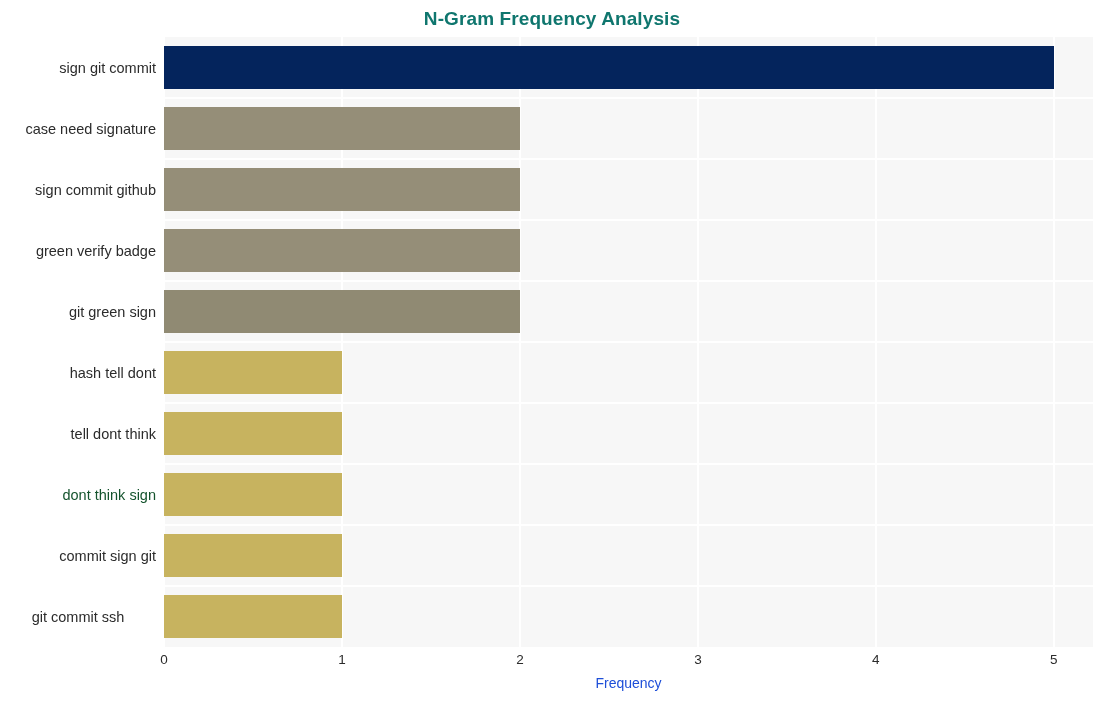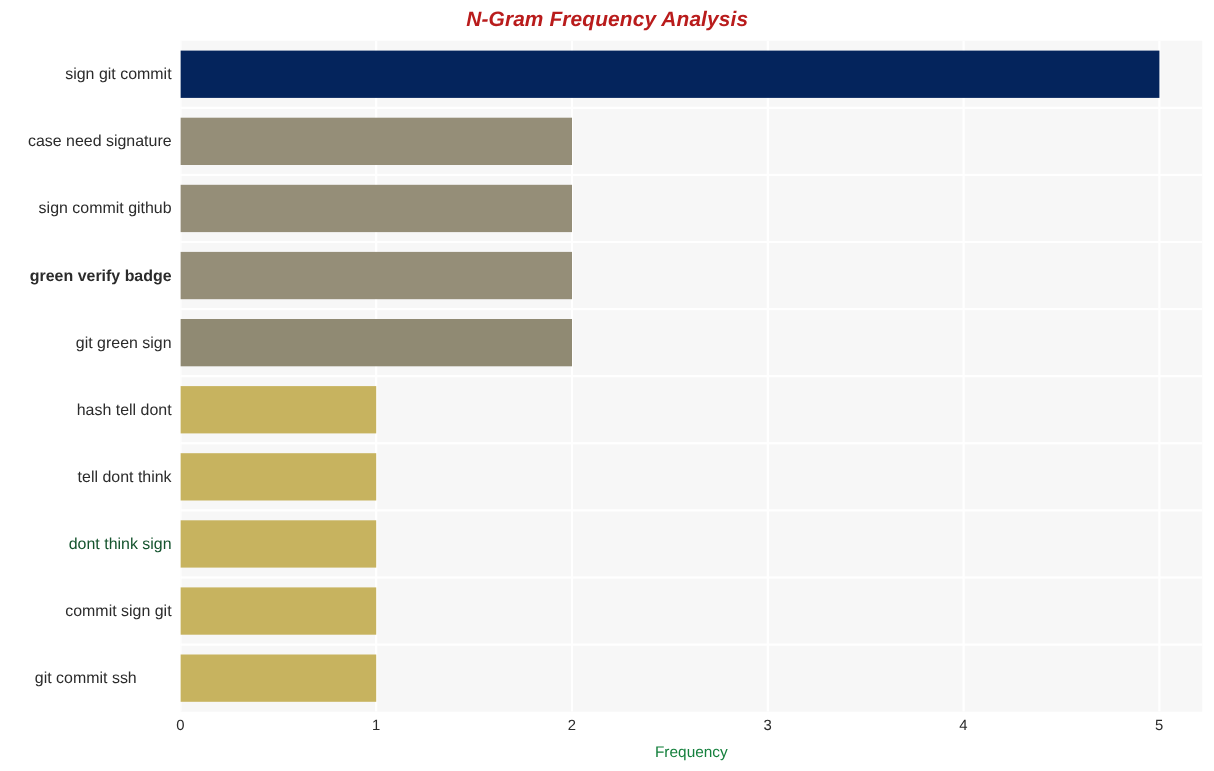--- a/index.html
+++ b/index.html
@@ -112,21 +112,21 @@
     font-size: 14px;
     color: #2b2b2b;
     line-height: 17px;
   }
 </style>
 </head>
 <body>
 
 <div id="chart-root" style="background: rgb(255, 255, 255);">
 
-  <div id="chart-title" style="color: #b91c1c; font-style: italic;">N-Gram Frequency Analysis</div>
+  <div id="chart-title" style="color: #0f766e;">N-Gram Frequency Analysis</div>
 
   <div id="plot-area" style="background: rgb(247, 247, 247);">
     <div id="vgrid-layer">
         <div class="vgrid" style="left: -1px; background: rgb(255, 255, 255);"></div>
         <div class="vgrid" style="left: 176.969px; background: rgb(255, 255, 255);"></div>
         <div class="vgrid" style="left: 354.939px; background: rgb(255, 255, 255);"></div>
         <div class="vgrid" style="left: 532.908px; background: rgb(255, 255, 255);"></div>
         <div class="vgrid" style="left: 710.877px; background: rgb(255, 255, 255);"></div>
         <div class="vgrid" style="left: 888.847px; background: rgb(255, 255, 255);"></div>
       </div>
@@ -152,33 +152,33 @@
         <div class="bar" title="dont think sign: 1" style="top: 436.15px; height: 42.7px; width: 177.969px; background: rgb(199, 179, 95);"></div>
         <div class="bar" title="think sign git: 1" style="top: 497.15px; height: 42.7px; width: 177.969px; background: rgb(199, 179, 95);"></div>
         <div class="bar" title="git commit ssh: 1" style="top: 558.15px; height: 42.7px; width: 177.969px; background: rgb(199, 179, 95);"></div>
       </div>
   </div>
 
   <div id="y-labels">
       <div class="y-label" style="top: 22.5px; color: rgb(43, 43, 43);">sign git commit</div>
       <div class="y-label" style="top: 83.5px; color: rgb(43, 43, 43); padding-left: 34px;">case need signature</div>
       <div class="y-label" style="top: 144.5px; color: rgb(43, 43, 43);">sign commit github</div>
-      <div class="y-label" style="top: 205.5px; color: rgb(43, 43, 43); font-weight: bold;">green verify badge</div>
+      <div class="y-label" style="top: 205.5px; color: rgb(43, 43, 43);">green verify badge</div>
       <div class="y-label" style="top: 266.5px; color: rgb(43, 43, 43);">git green sign</div>
       <div class="y-label" style="top: 327.5px; color: rgb(43, 43, 43); margin-left: 36px;">hash tell dont</div>
       <div class="y-label" style="top: 388.5px; color: rgb(43, 43, 43);">tell dont think</div>
       <div class="y-label" style="top: 449.5px; color: #14532d; padding-left: 24px;">dont think sign</div>
       <div class="y-label" style="top: 510.5px; color: rgb(43, 43, 43);">commit sign git</div>
       <div class="y-label" style="top: 571.5px; color: rgb(43, 43, 43); text-align: center;">git commit ssh</div>
     </div>
 
   <div id="x-labels">
       <div class="x-label" style="left: 164px; color: rgb(43, 43, 43);">0</div>
       <div class="x-label" style="left: 341.969px; color: rgb(43, 43, 43);">1</div>
       <div class="x-label" style="left: 519.939px; color: rgb(43, 43, 43);">2</div>
       <div class="x-label" style="left: 697.908px; color: rgb(43, 43, 43);">3</div>
       <div class="x-label" style="left: 875.877px; color: rgb(43, 43, 43);">4</div>
       <div class="x-label" style="left: 1053.85px; color: rgb(43, 43, 43);">5</div>
     </div>
 
-  <div id="x-axis-title" style="color: #15803d; text-align: center;">Frequency</div>
+  <div id="x-axis-title" style="color: #1d4ed8; text-align: center;">Frequency</div>
 
 </div>
 
 </body></html>

